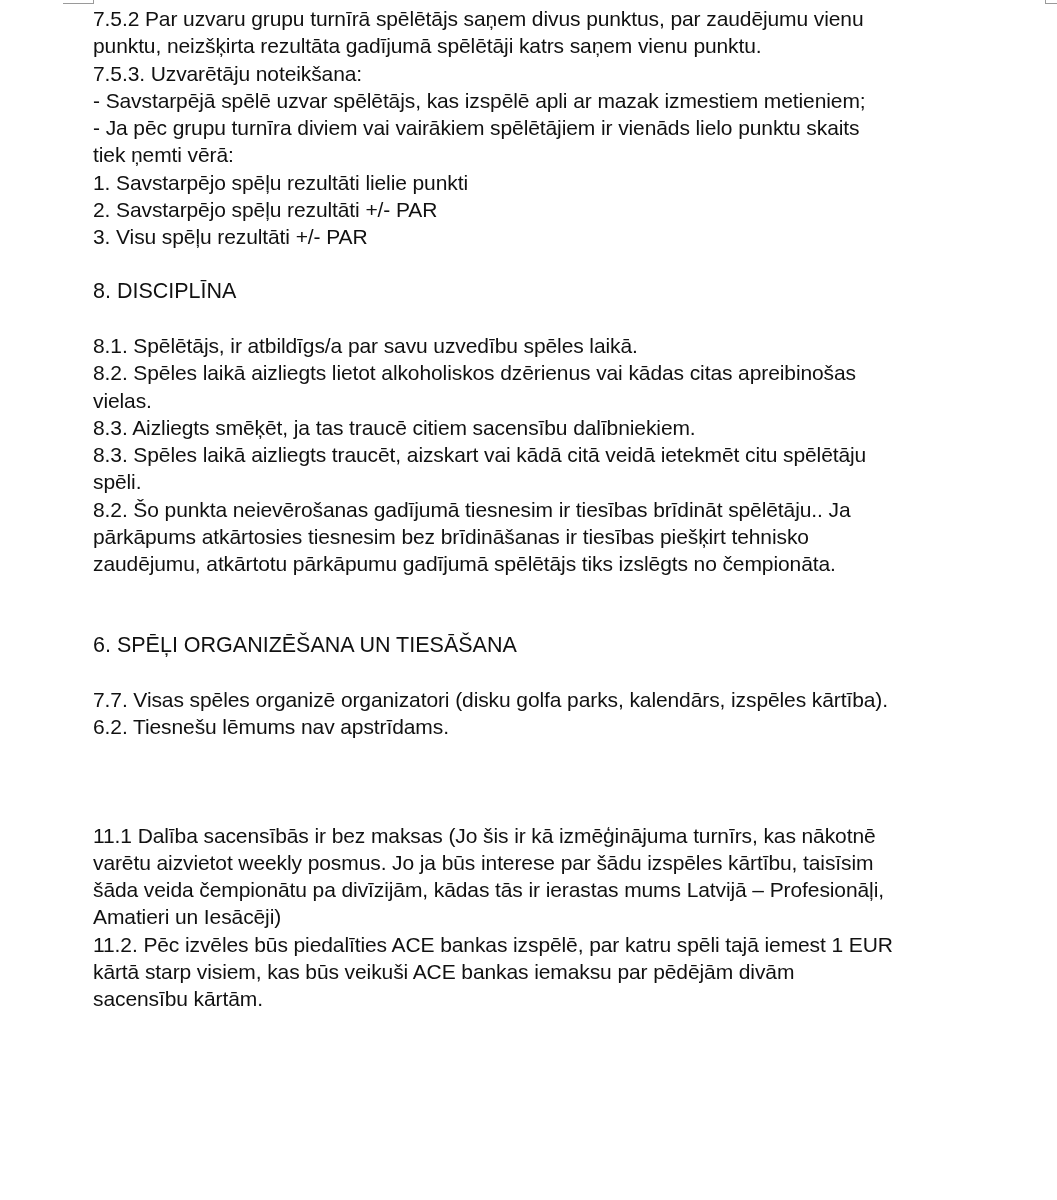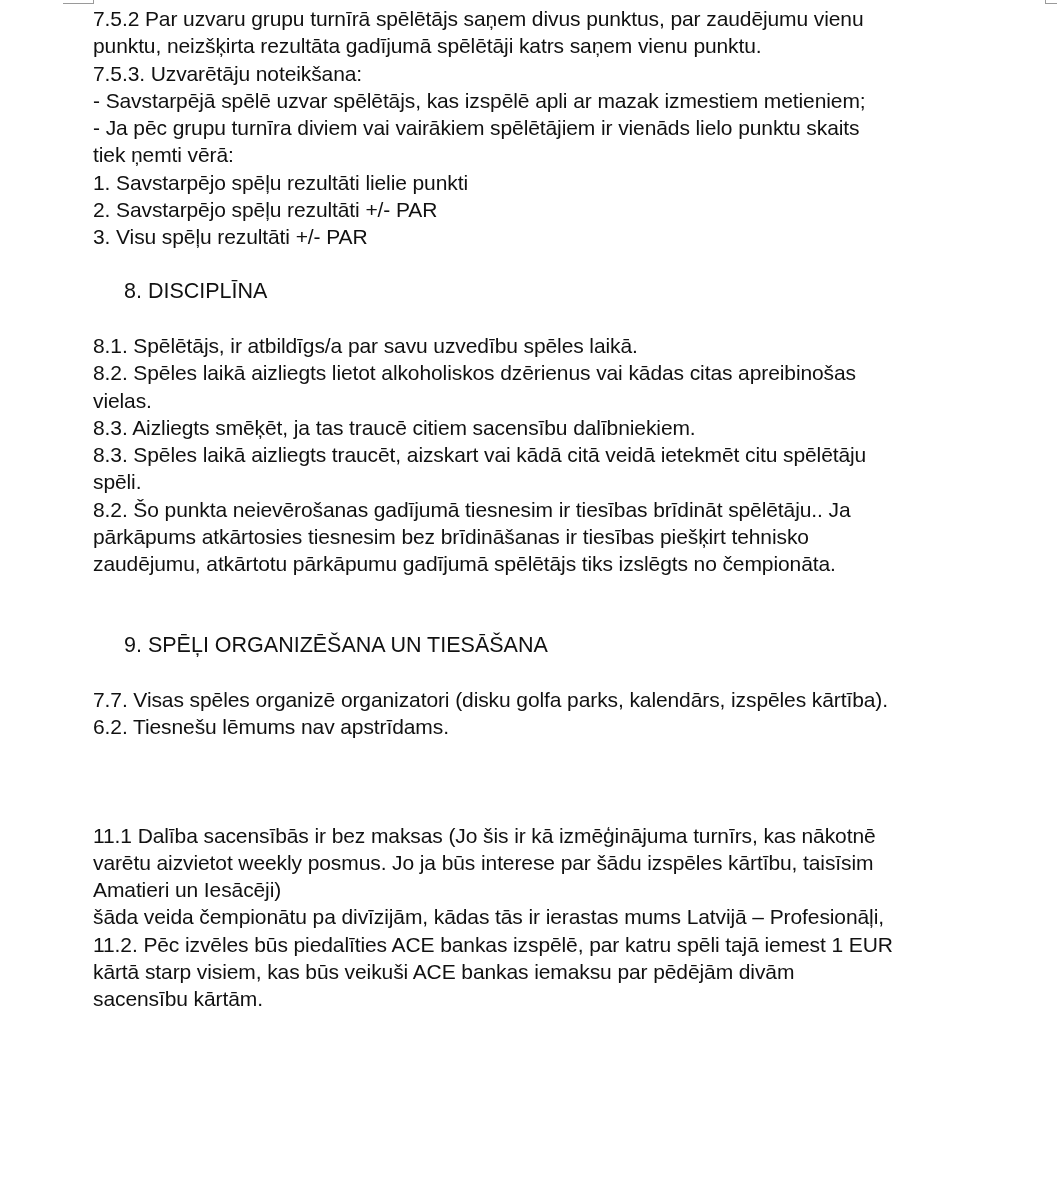--- a/index.html
+++ b/index.html
@@ -42,21 +42,20 @@
   .line {
     font-size: 21px;
     line-height: 27.3px;
     white-space: nowrap;
     letter-spacing: -0.1px;
   }
   .heading {
     font-size: 21.5px;
     line-height: 27.3px;
     white-space: nowrap;
-    margin-left: 31px;
   }
   .gap-sm { height: 27px; }
   .gap-md { height: 27px; }
   .gap-lg { height: 54px; }
 </style>
 </head>
 <body>
 
 <div class="corner-mark-left"></div>
 <div class="corner-mark-right"></div>
@@ -87,35 +86,35 @@
     <div class="line">8.3. Spēles laikā aizliegts traucēt, aizskart vai kādā citā veidā ietekmēt citu spēlētāju</div>
     <div class="line">spēli.</div>
     <div class="line">8.2. Šo punkta neievērošanas gadījumā tiesnesim ir tiesības brīdināt spēlētāju.. Ja</div>
     <div class="line">pārkāpums atkārtosies tiesnesim bez brīdināšanas ir tiesības piešķirt tehnisko</div>
     <div class="line">zaudējumu, atkārtotu pārkāpumu gadījumā spēlētājs tiks izslēgts no čempionāta.</div>
   </div>
 
   <div class="gap-lg"></div>
 
   <div>
-    <div class="heading">9. SPĒĻI ORGANIZĒŠANA UN TIESĀŠANA</div>
+    <div class="heading">6. SPĒĻI ORGANIZĒŠANA UN TIESĀŠANA</div>
     <div class="gap-md"></div>
     <div class="line">7.7. Visas spēles organizē organizatori (disku golfa parks, kalendārs, izspēles kārtība).</div>
     <div class="line">6.2. Tiesnešu lēmums nav apstrīdams.</div>
   </div>
 
   <div class="gap-sm"></div>
 
 
   <div class="gap-sm"></div>
 
   <div>
     <div class="gap-md"></div>
     <div class="line">11.1 Dalība sacensībās ir bez maksas (Jo šis ir kā izmēģinājuma turnīrs, kas nākotnē</div>
     <div class="line">varētu aizvietot weekly posmus. Jo ja būs interese par šādu izspēles kārtību, taisīsim</div>
+    <div class="line">šāda veida čempionātu pa divīzijām, kādas tās ir ierastas mums Latvijā – Profesionāļi,</div>
     <div class="line">Amatieri un Iesācēji)</div>
-    <div class="line">šāda veida čempionātu pa divīzijām, kādas tās ir ierastas mums Latvijā – Profesionāļi,</div>
     <div class="line">11.2. Pēc izvēles būs piedalīties ACE bankas izspēlē, par katru spēli tajā iemest 1 EUR</div>
     <div class="line">kārtā starp visiem, kas būs veikuši ACE bankas iemaksu par pēdējām divām</div>
     <div class="line">sacensību kārtām.</div>
   </div>
 
 </div>
 
 </body></html>

